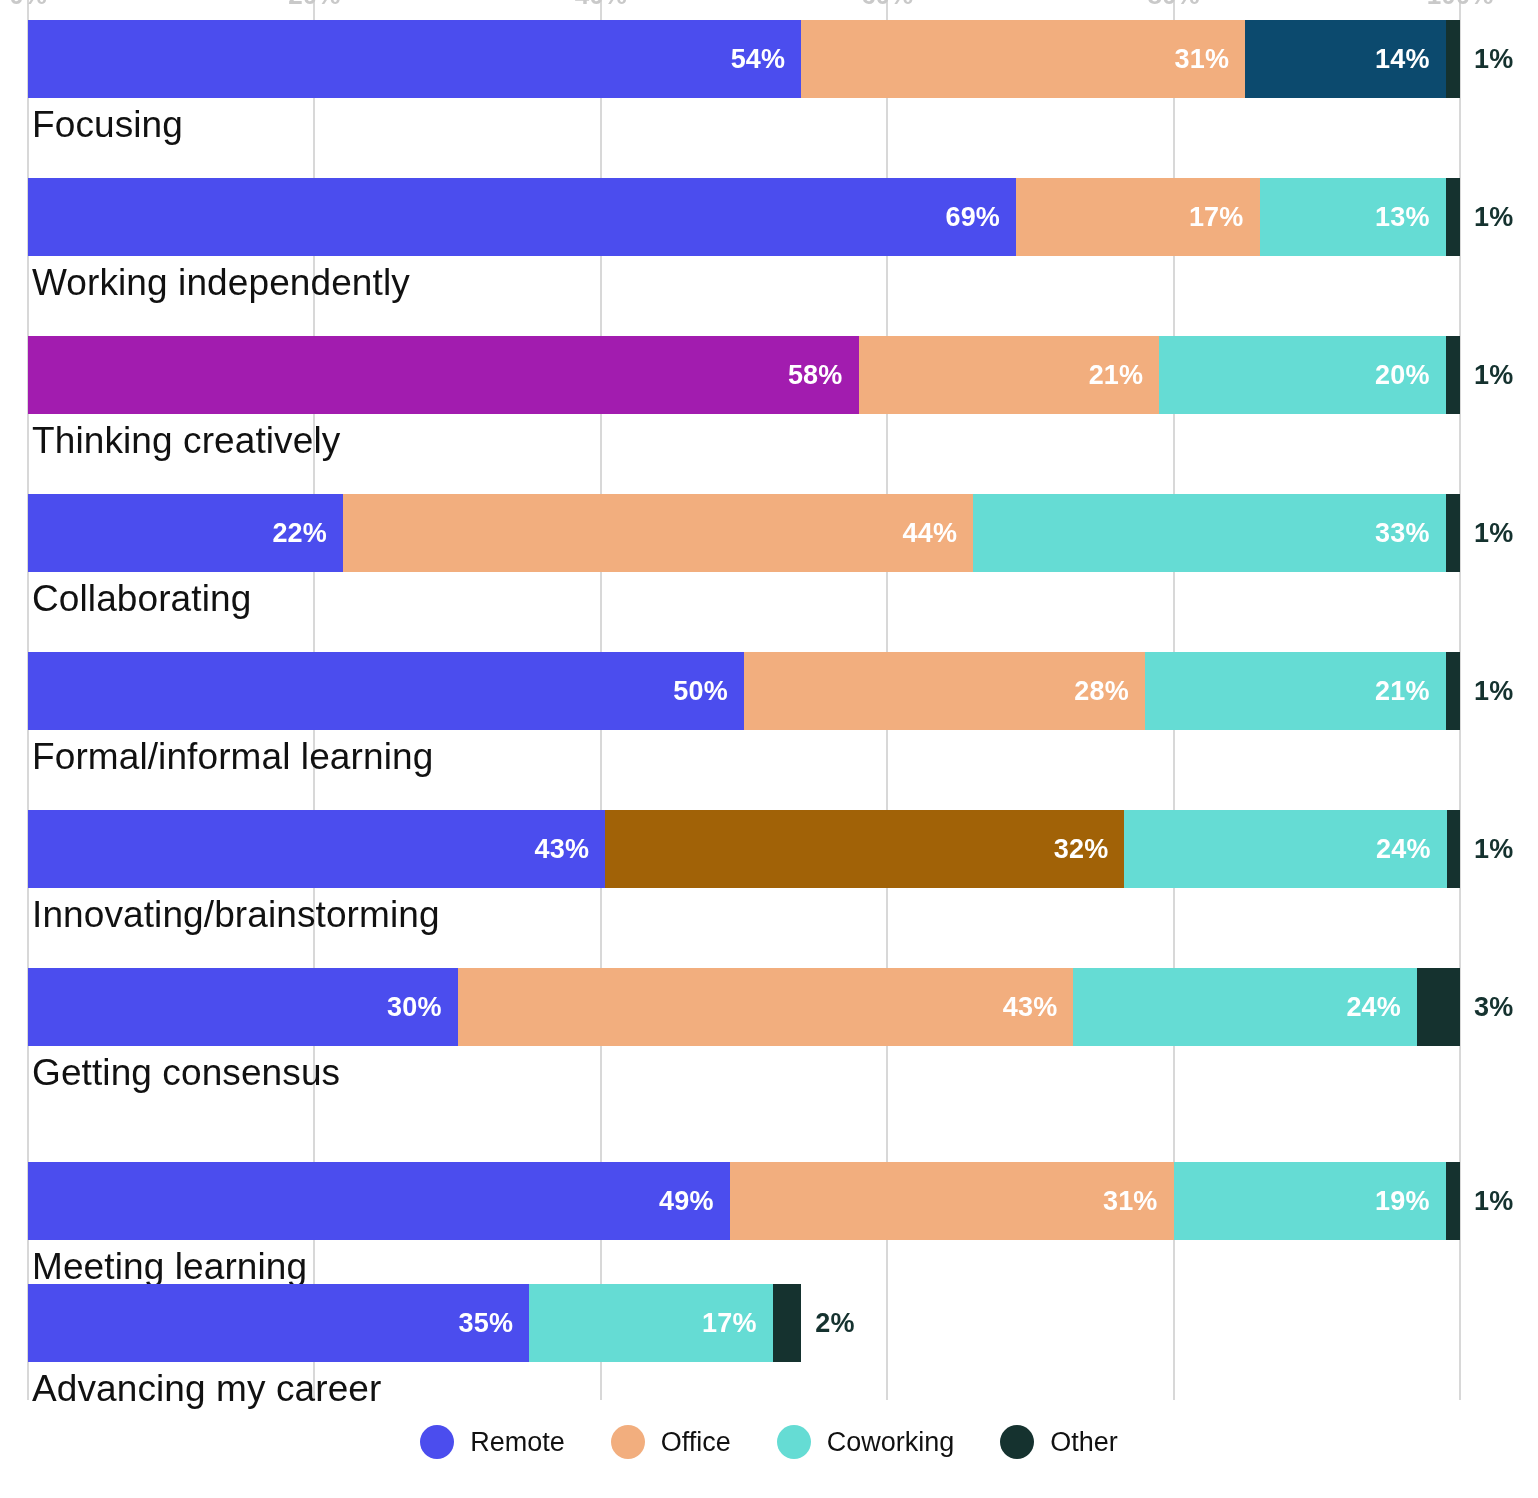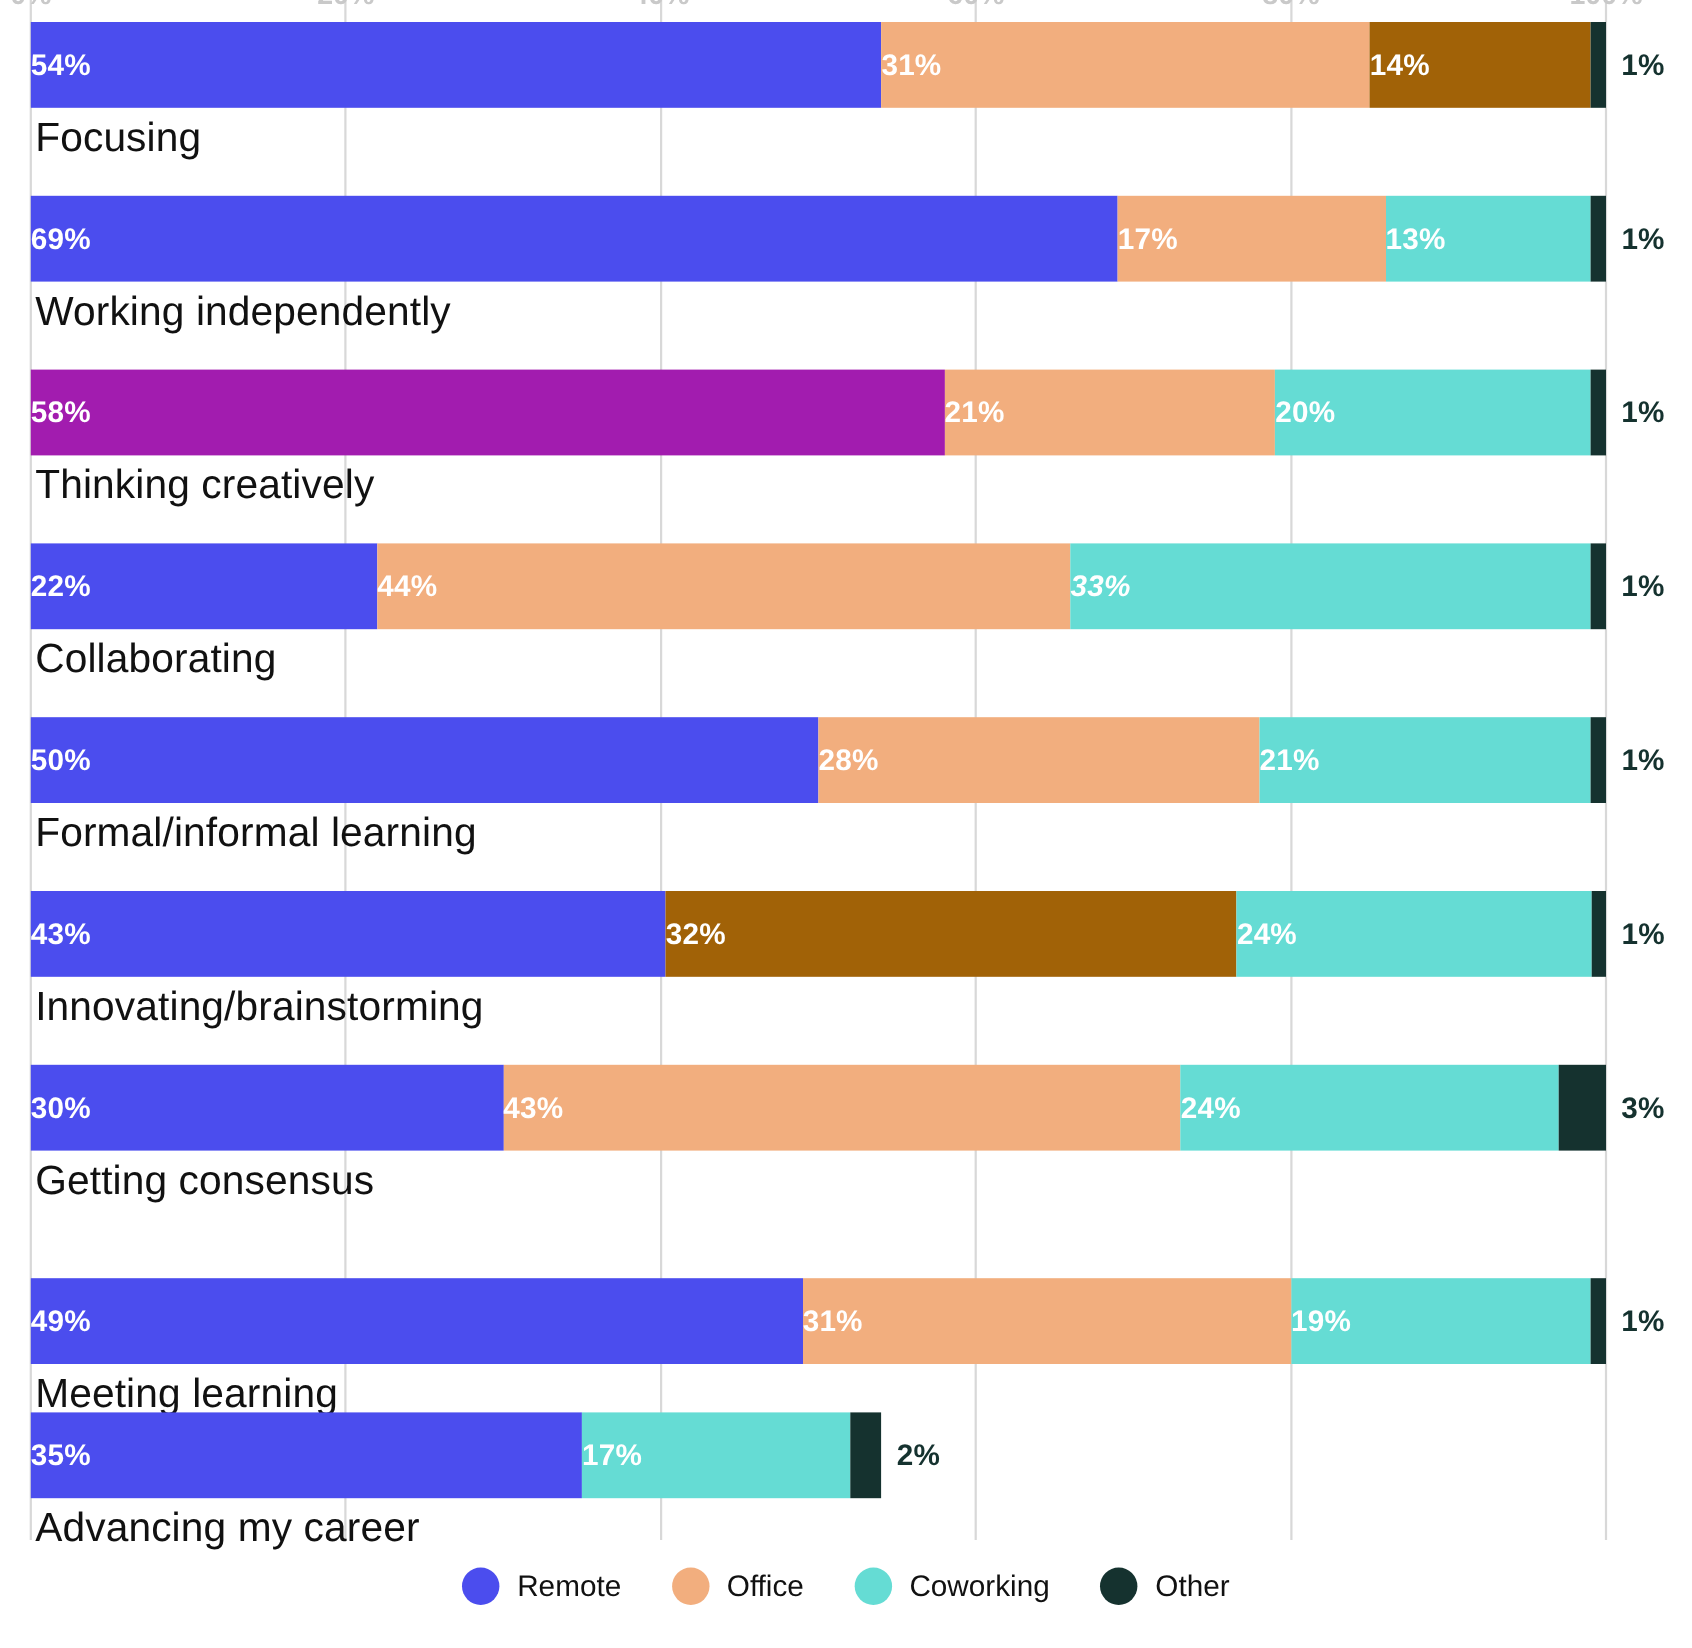--- a/index.html
+++ b/index.html
@@ -94,20 +94,21 @@
     width: 1432px;
     display: flex;
     flex-direction: row;
     align-items: stretch;
   }
   .seg {
     position: relative;
     height: 78px;
     display: flex;
     align-items: center;
+    justify-content: flex-end;
     overflow: visible;
   }
   .seg-label {
     font-size: 27px;
     font-weight: 700;
     color: #ffffff;
     padding-right: 16px;
     letter-spacing: 0.2px;
     white-space: nowrap;
   }
@@ -189,21 +190,21 @@
 
     <div class="rows" id="rows">
         <div class="row" style="top: 8px;">
           <div class="bar">
             <div class="seg" title="Focusing — Remote: 54%" style="width: 773.28px; background: rgb(75, 77, 238);">
               <span class="seg-label">54%</span>
             </div>
             <div class="seg" title="Focusing — Office: 31%" style="width: 443.92px; background: rgb(242, 174, 126);">
               <span class="seg-label">31%</span>
             </div>
-            <div class="seg" title="Focusing — Coworking: 14%" style="width: 200.48px; background: #a16207;">
+            <div class="seg" title="Focusing — Coworking: 14%" style="width: 200.48px; background: #0c4a6e;">
               <span class="seg-label">14%</span>
             </div>
             <div class="seg seg other" title="Focusing — Other: 1%" style="width: 14.32px; background: rgb(21, 50, 47);">
               <span class="seg-label">1%</span>
             </div>
           </div>
           <div class="cat-label">Focusing</div>
         </div>
         <div class="row" style="top: 166px;">
           <div class="bar">
@@ -240,21 +241,21 @@
           <div class="cat-label">Thinking creatively</div>
         </div>
         <div class="row" style="top: 482px;">
           <div class="bar">
             <div class="seg" title="Collaborating — Remote: 22%" style="width: 315.04px; background: rgb(75, 77, 238);">
               <span class="seg-label">22%</span>
             </div>
             <div class="seg" title="Collaborating — Office: 44%" style="width: 630.08px; background: rgb(242, 174, 126);">
               <span class="seg-label">44%</span>
             </div>
-            <div class="seg" title="Collaborating — Coworking: 33%" style="width: 472.56px; background: rgb(101, 220, 212); font-style: italic;">
+            <div class="seg" title="Collaborating — Coworking: 33%" style="width: 472.56px; background: rgb(101, 220, 212);">
               <span class="seg-label">33%</span>
             </div>
             <div class="seg seg other" title="Collaborating — Other: 1%" style="width: 14.32px; background: rgb(21, 50, 47);">
               <span class="seg-label">1%</span>
             </div>
           </div>
           <div class="cat-label">Collaborating</div>
         </div>
         <div class="row" style="top: 640px;">
           <div class="bar">

